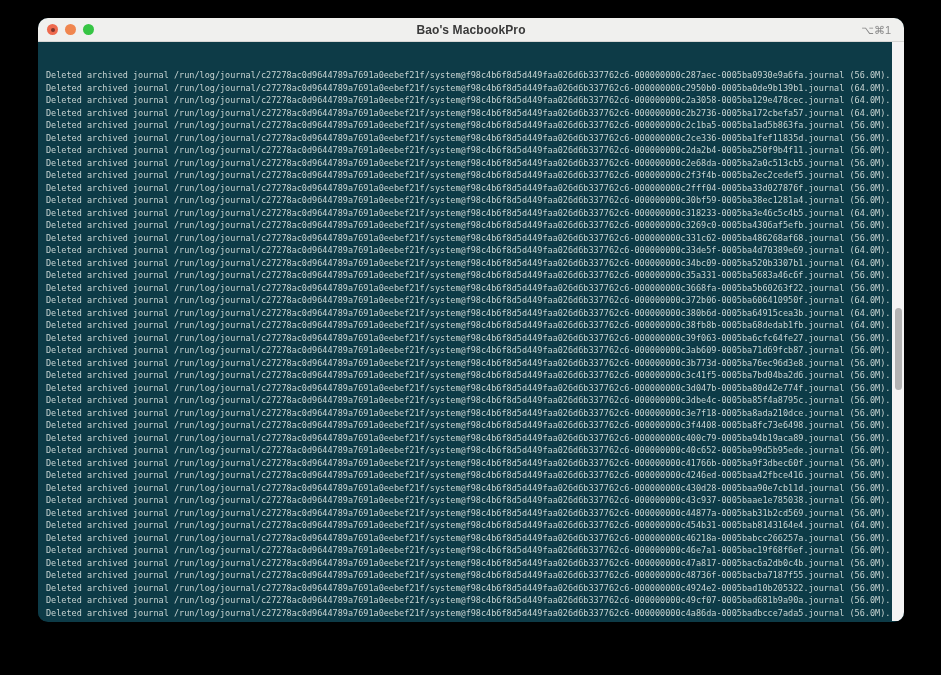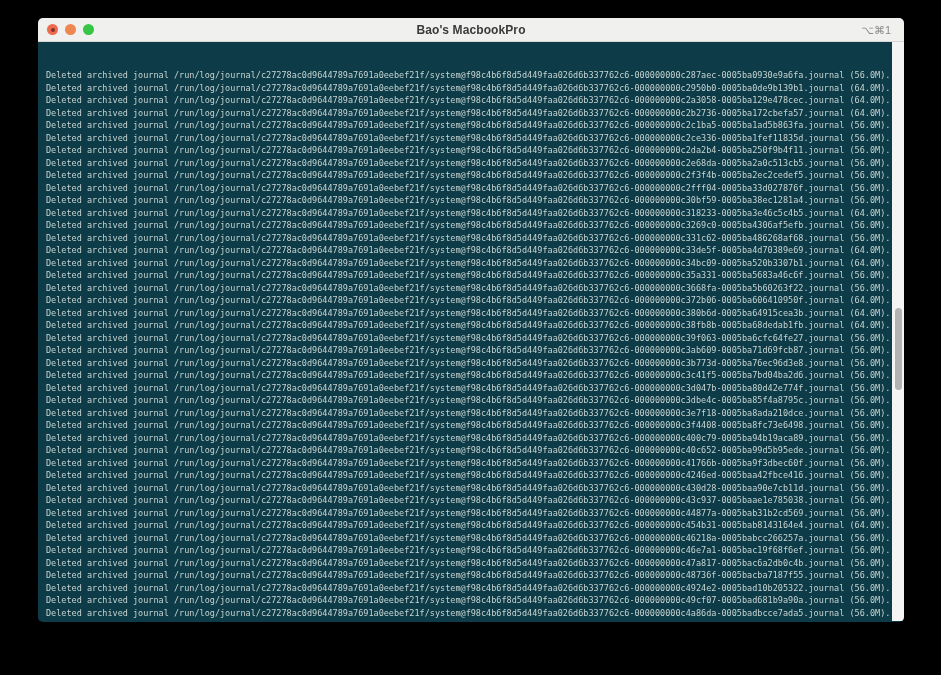--- a/index.html
+++ b/index.html
@@ -22,21 +22,21 @@
     width: 941px; height: 675px;
     background: var(--desktop-bg);
     font-family: "Liberation Sans", sans-serif;
     overflow: hidden;
   }
   .desktop { position: relative; width: 941px; height: 675px; background: var(--desktop-bg); }
   .window {
     position: absolute;
     left: 38px; top: 18px;
     width: 866px; height: 604px;
-    border-radius: 5px;
+    border-radius: 10px;
     overflow: hidden;
     box-shadow: 0 14px 36px rgba(0,0,0,0.65);
     background: var(--terminal-bg);
   }
   .titlebar {
     position: relative;
     height: 24px;
     background: var(--titlebar-bg);
     border-bottom: 1px solid var(--titlebar-border);
     display: flex;

